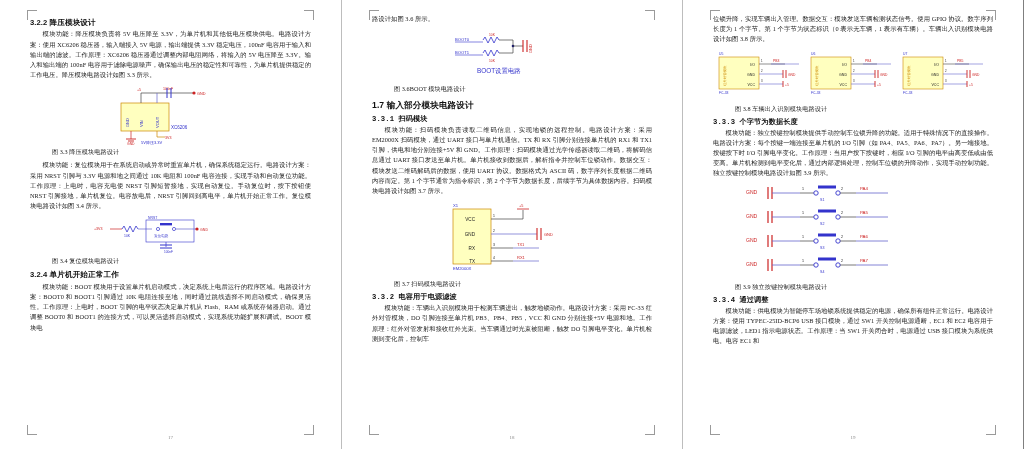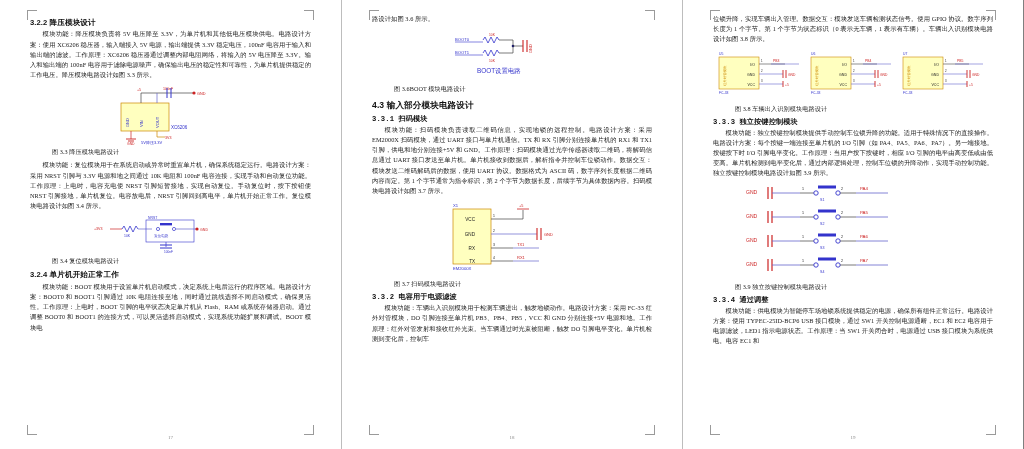--- a/index.html
+++ b/index.html
@@ -130,21 +130,21 @@
           <circle cx="76" cy="19" r="1.3" fill="#1a1a6e"></circle>
           <line x1="76" y1="19" x2="86" y2="19" stroke="#444" stroke-width="0.7"></line>
           <line x1="86" y1="13" x2="86" y2="25" stroke="#cc2222" stroke-width="1.1"></line>
           <line x1="90" y1="13" x2="90" y2="25" stroke="#cc2222" stroke-width="1.1"></line>
           <text x="95" y="26" font-size="4" fill="#cc2222" font-family="'Liberation Sans',sans-serif" transform="rotate(-90 95 26)">GND</text>
           <text x="40" y="46" font-size="6.4" fill="#3333cc" font-family="'Liberation Sans',sans-serif">BOOT设置电路</text>
         </svg>
       </div>
       <div class="figcap left">图 3.6BOOT 模块电路设计</div>
 
-      <h2 class="sec" style="font-size:8.6px;margin-top:6px;">4.3  输入部分模块电路设计</h2>
+      <h2 class="sec" style="font-size:8.6px;margin-top:6px;">1.7  输入部分模块电路设计</h2>
       <h3 class="sub">3.3.1 扫码模块</h3>
       <p class="body">模块功能：扫码模块负责读取二维码信息，实现地锁的远程控制。电路设计方案：采用 EM2000X 扫码模块，通过 UART 接口与单片机通信。TX 和 RX 引脚分别连接单片机的 RX1 和 TX1 引脚，供电和地分别连接+5V 和 GND。工作原理：扫码模块通过光学传感器读取二维码，将解码信息通过 UART 接口发送至单片机。单片机接收到数据后，解析指令并控制车位锁动作。数据交互：模块发送二维码解码后的数据，使用 UART 协议。数据格式为 ASCII 码，数字序列长度根据二维码内容而定。第 1 个字节通常为指令标识，第 2 个字节为数据长度，后续字节为具体数据内容。扫码模块电路设计如图 3.7 所示。</p>
 
       <div class="fig">
         <svg width="175" height="78" viewBox="0 0 175 78">
           <text x="28" y="8" font-size="4.2" fill="#3333cc" font-family="'Liberation Sans',sans-serif">X1</text>
           <rect x="28" y="10" width="38" height="55" fill="#ffffbf" stroke="#cc8800" stroke-width="0.7"></rect>
           <text x="28" y="71" font-size="4.2" fill="#3333cc" font-family="'Liberation Sans',sans-serif">EM2000X</text>
 
           <text x="50" y="22" font-size="4.6" fill="#222" text-anchor="end" font-family="'Liberation Sans',sans-serif">VCC</text>
@@ -257,21 +257,21 @@
             <text x="42" y="38" font-size="3.6" fill="#222" text-anchor="end" font-family="'Liberation Sans',sans-serif">VCC</text>
             <line x1="46" y1="36" x2="70" y2="36" stroke="#6666cc" stroke-width="0.6"></line>
             <text x="48" y="34" font-size="2.8" fill="#222" font-family="'Liberation Sans',sans-serif">3</text>
             <line x1="70" y1="33" x2="70" y2="39" stroke="#cc2222" stroke-width="0.9"></line>
             <text x="72" y="38" font-size="3.3" fill="#cc2222" font-family="'Liberation Sans',sans-serif">+5</text>
           </g>
         </svg>
       </div>
       <div class="figcap left">图 3.8 车辆出入识别模块电路设计</div>
 
-      <h3 class="sub">3.3.3 独立按键控制模块</h3>
+      <h3 class="sub">3.3.3 个字节为数据长度</h3>
       <p class="body">模块功能：独立按键控制模块提供手动控制车位锁升降的功能。适用于特殊情况下的直接操作。电路设计方案：每个按键一端连接至单片机的 I/O 引脚（如 PA4、PA5、PA6、PA7）。另一端接地。按键按下时 I/O 引脚电平变化。工作原理：当用户按下按键时，相应 I/O 引脚的电平由高变低或由低变高。单片机检测到电平变化后，通过内部逻辑处理，控制车位锁的升降动作，实现手动控制功能。独立按键控制模块电路设计如图 3.9 所示。</p>
 
       <div class="fig">
         <svg width="250" height="98" viewBox="0 0 250 98">
           <g transform="translate(0,0)">
             <text x="18" y="12" font-size="5" fill="#cc2222" font-family="'Liberation Sans',sans-serif">GND</text>
             <line x1="40" y1="5" x2="40" y2="17" stroke="#cc2222" stroke-width="1.2"></line>
             <line x1="44" y1="5" x2="44" y2="17" stroke="#cc2222" stroke-width="1.2"></line>
             <line x1="44" y1="11" x2="72" y2="11" stroke="#6666cc" stroke-width="0.8"></line>
             <line x1="72" y1="11" x2="86" y2="11" stroke="#555" stroke-width="0.8"></line>

